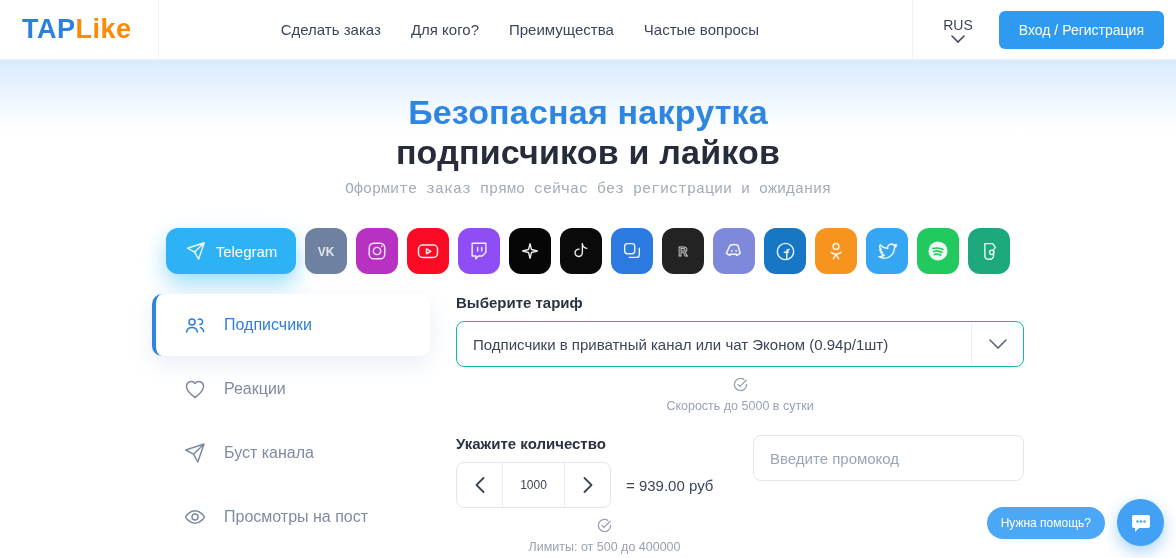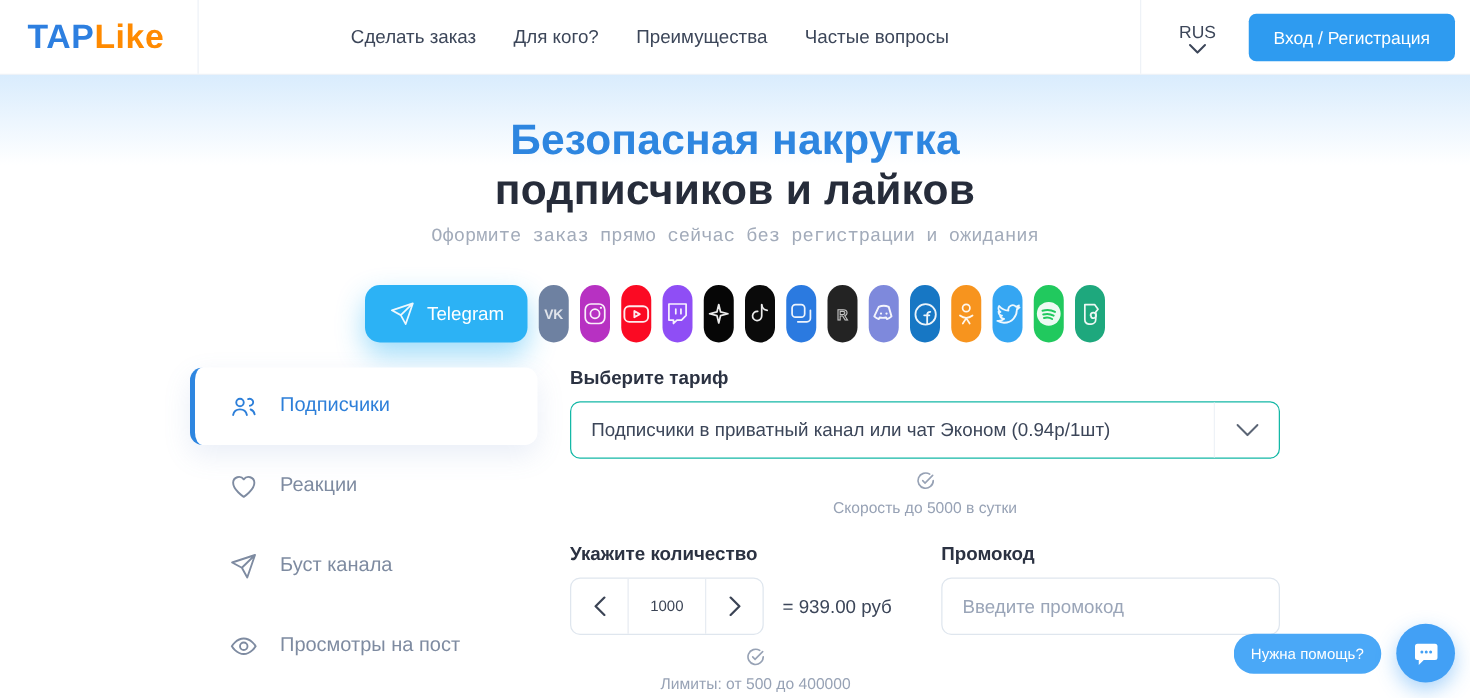--- a/index.html
+++ b/index.html
@@ -29,21 +29,21 @@
     background:linear-gradient(180deg,#d9ecfd 0%, rgba(255,255,255,0) 100%); z-index:0; }
   .hero { position:relative; z-index:1; text-align:center; padding-top:32px; }
   .hero h1 { font-size:34px; line-height:40px; font-weight:800; letter-spacing:.2px; }
   .hero .t1 { color:#2e86e0; display:block; }
   .hero .t2 { color:#262c3a; display:block; }
   .hero .sub { margin-top:9px; font-size:15px; color:#a2abba;font-family:Liberation Mono, monospace; }
 
   
   .networks { position:relative; z-index:1; display:flex; justify-content:center;
     align-items:center; gap:9px; margin-top:30px; }
-  .net { width:24px; height:46px; border-radius:12px; border:none; cursor:pointer;
+  .net { width:42px; height:46px; border-radius:12px; border:none; cursor:pointer;
     display:flex; align-items:center; justify-content:center; color:#fff; flex:0 0 auto; }
   .net svg { opacity:.92; }
   .net-active { width:130px; gap:9px; font-size:15px; color:#fff; font-family:inherit;
     box-shadow:0 10px 22px rgba(41,178,245,.45); }
 
   
   .content { width:872px; margin:20px auto 0; display:flex; gap:26px;
     position:relative; z-index:1; }
   .sidebar { width:278px; flex:0 0 auto; }
   .side-item { height:62px; margin-bottom:2px; display:flex; align-items:center; gap:17px;
@@ -290,21 +290,20 @@
         </div>
         <div class="hint">
           <svg width="15" height="15" viewBox="0 0 16 16" fill="none" stroke="#97a2b5" stroke-width="1.4" stroke-linecap="round">
               <path d="M14.5 8a6.5 6.5 0 1 1-3-5.5"></path>
               <polyline points="5.5,8 7.5,10 14,3.5"></polyline>
             </svg>
           <span>Лимиты: от 500 до 400000</span>
         </div>
       </div>
       <div class="col-promo">
-        <div class="f-label">Промокод</div>
         <input class="text-input" type="text" placeholder="Введите промокод" style="">
       </div>
     </div>
 
     <div class="link-label">
       <span>Укажите ссылку</span>
       <svg width="19" height="18" viewBox="0 0 20 19" fill="none" stroke="#2196f3" stroke-width="1.8" stroke-linecap="round" stroke-linejoin="round">
           <path d="M2 4c8 0 12 3 12 11"></path>
           <polyline points="9.5,11.5 14,16.5 18.5,11.5"></polyline>
         </svg>

